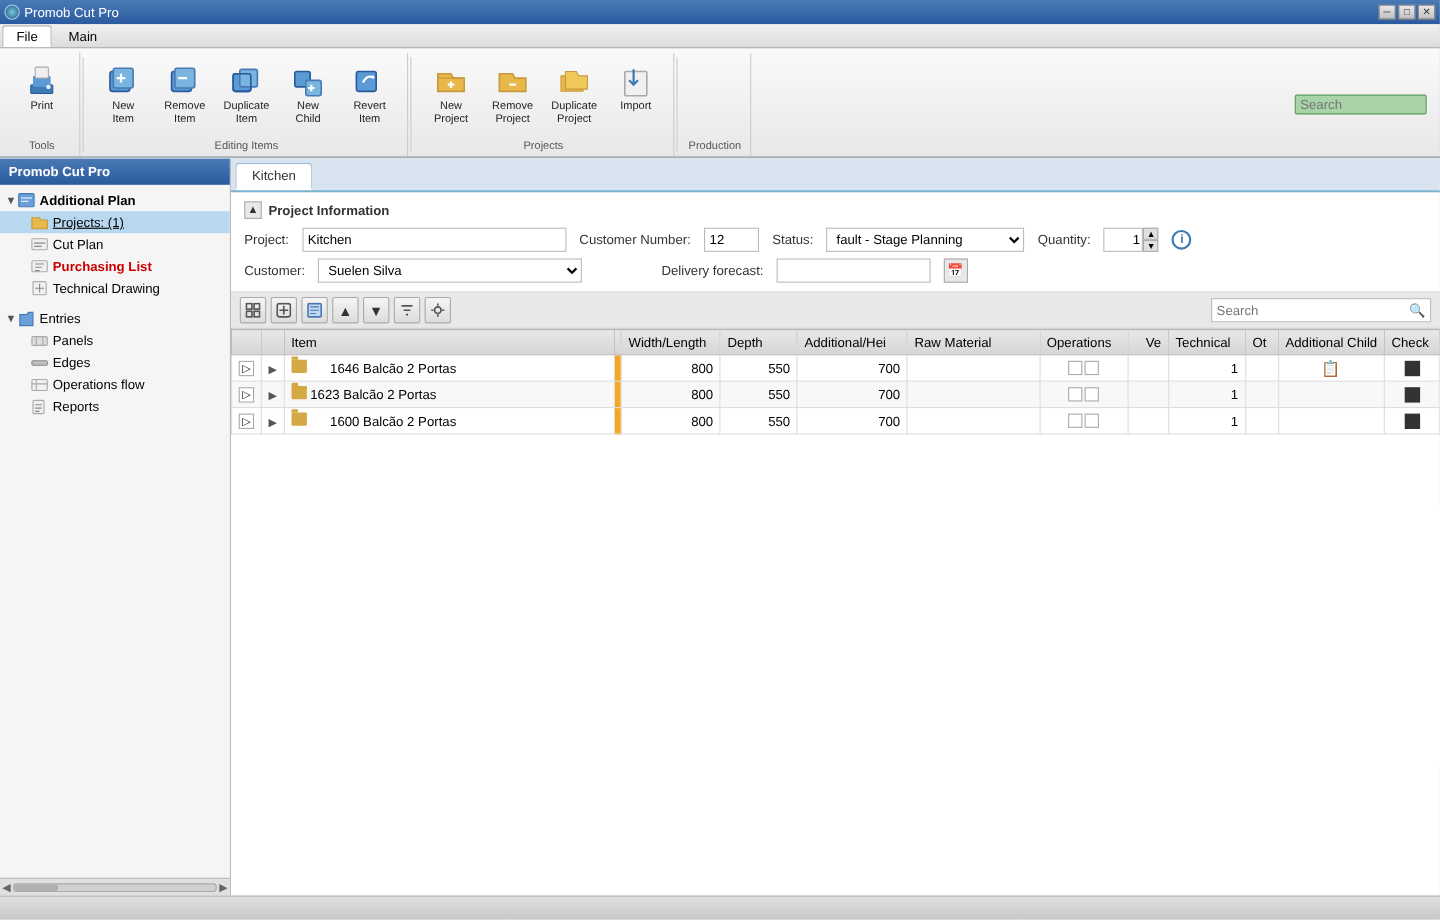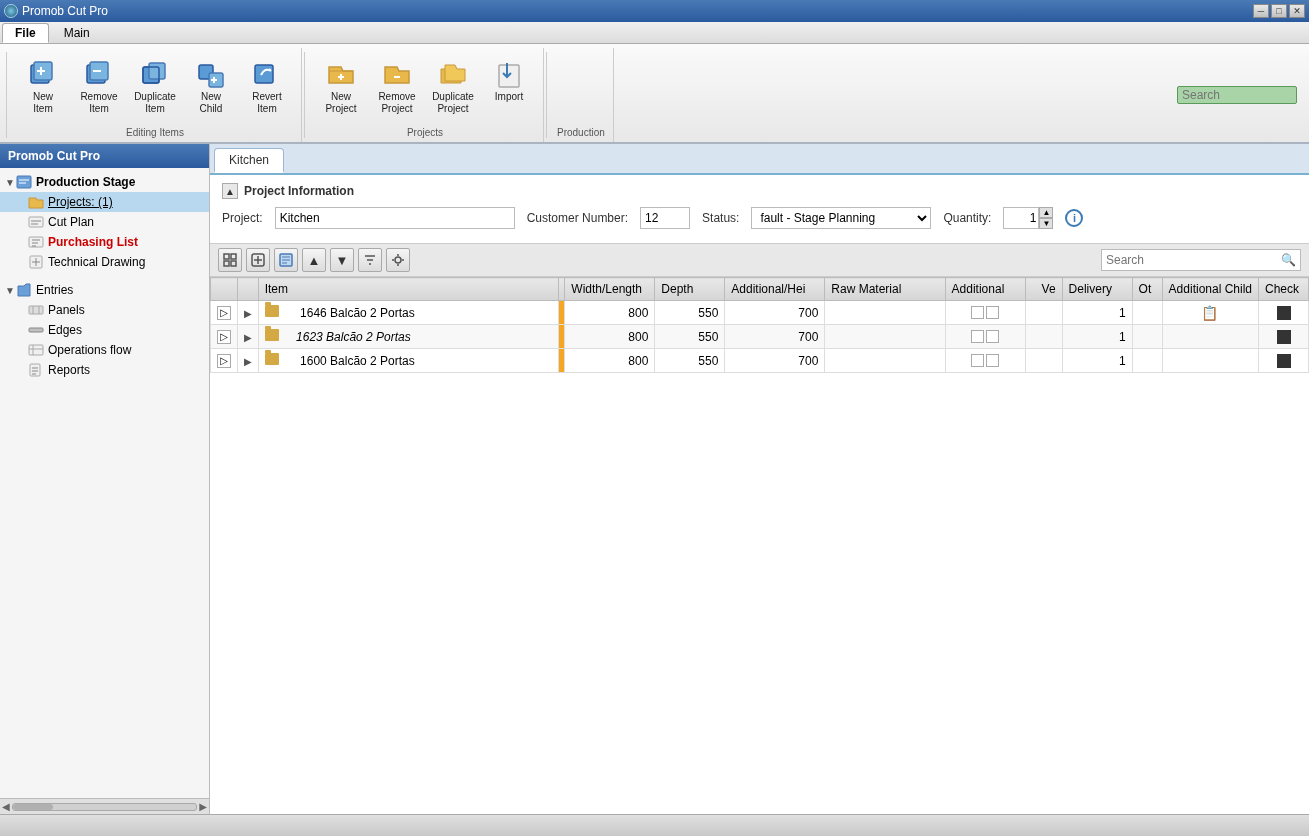--- a/index.html
+++ b/index.html
@@ -46,21 +46,21 @@
       padding: 2px 12px;
       font-size: 12px;
       cursor: pointer;
       border: 1px solid transparent;
       border-radius: 3px 3px 0 0;
     }
     .menu-tab.active {
       background: white;
       border: 1px solid #aaa;
       border-bottom: 1px solid white;
-      font-weight: bold;
+      font-weight: normal;
     }
 
     
     .ribbon {
       background: linear-gradient(to bottom, #fafafa, #e8e8e8);
       border-bottom: 2px solid #aab4c0;
       display: flex;
       align-items: stretch;
       padding: 4px 4px 0 4px;
       gap: 0;
@@ -454,20 +454,36 @@
   </div>
 </div>
 
 <div class="menu-bar">
   <div class="menu-tab active">File</div>
   <div class="menu-tab">Main</div>
 </div>
 
 <div class="ribbon">
 
+  <div class="ribbon-group">
+    <div class="ribbon-buttons">
+      <div class="ribbon-btn">
+        <div class="ribbon-btn-icon">
+          <svg width="32" height="32" viewBox="0 0 32 32">
+            <rect x="6" y="20" width="20" height="8" rx="1" fill="#3a7ab5" stroke="#2a5a9e" stroke-width="1"></rect>
+            <rect x="8" y="12" width="16" height="10" rx="1" fill="#5a9ad5"></rect>
+            <rect x="10" y="4" width="12" height="10" rx="1" fill="#f0f0f0" stroke="#aaa" stroke-width="1"></rect>
+            <circle cx="22" cy="22" r="2" fill="#f0f0f0"></circle>
+          </svg>
+        </div>
+        <div class="ribbon-btn-label">Print</div>
+      </div>
+    </div>
+    <div class="ribbon-group-label">Tools</div>
+  </div>
 
   <div class="ribbon-divider"></div>
 
   <div class="ribbon-group">
     <div class="ribbon-buttons">
 
       <div class="ribbon-btn">
         <div class="ribbon-btn-icon">
           <svg width="32" height="32" viewBox="0 0 32 32">
             <rect x="4" y="8" width="18" height="18" rx="2" fill="#5a9ad5" stroke="#2a5a9e" stroke-width="1.5"></rect>
@@ -599,21 +615,21 @@
 
       <div class="tree-item">
         <span class="tree-arrow">▼</span>
         <span class="tree-icon">
           <svg width="16" height="16" viewBox="0 0 16 16">
             <rect x="1" y="2" width="14" height="12" rx="1" fill="#6a9fd8" stroke="#4a7ab5" stroke-width="1"></rect>
             <line x1="3" y1="6" x2="13" y2="6" stroke="white" stroke-width="1"></line>
             <line x1="3" y1="9" x2="10" y2="9" stroke="white" stroke-width="1"></line>
           </svg>
         </span>
-        <span class="tree-label bold">Production Stage</span>
+        <span class="tree-label bold">Additional Plan</span>
       </div>
 
       <div class="tree-item tree-indent-1 selected">
         <span class="tree-arrow"></span>
         <span class="tree-icon">
           <svg width="16" height="16" viewBox="0 0 16 16">
             <path d="M1 6 L1 14 L15 14 L15 6 L9 6 L8 4 L1 4 Z" fill="#e8b84b" stroke="#c8983b" stroke-width="1"></path>
           </svg>
         </span>
         <span class="tree-label">Projects: (1)</span>
@@ -754,20 +770,32 @@
         <div class="qty-spinner">
           <input class="qty-input" type="text" value="1" style="">
           <div class="qty-btns">
             <div class="qty-btn">▲</div>
             <div class="qty-btn">▼</div>
           </div>
         </div>
         <div class="info-icon">i</div>
       </div>
 
+      <div class="project-row-2">
+        <span class="field-label">Customer:</span>
+        <div style="position:relative;display:inline-block;">
+          <select class="field-select-customer">
+            <option>Suelen Silva</option>
+          </select>
+        </div>
+
+        <span class="field-label" style="margin-left:60px;">Delivery forecast:</span>
+        <input class="field-date" type="text" style="">
+        <div class="date-btn">📅</div>
+      </div>
 
     </div>
 
     <div class="table-toolbar">
       <div class="toolbar-btn" title="Grid view">
         <svg width="14" height="14" viewBox="0 0 14 14">
           <rect x="1" y="1" width="5" height="5" fill="none" stroke="#555" stroke-width="1.5"></rect>
           <rect x="8" y="1" width="5" height="5" fill="none" stroke="#555" stroke-width="1.5"></rect>
           <rect x="1" y="8" width="5" height="5" fill="none" stroke="#555" stroke-width="1.5"></rect>
           <rect x="8" y="8" width="5" height="5" fill="none" stroke="#555" stroke-width="1.5"></rect>
@@ -818,23 +846,23 @@
         <thead>
           <tr>
             <th style="width:20px;"></th>
             <th style="width:20px;"></th>
             <th style="min-width:250px;">Item</th>
             <th style="width:6px;padding:0;"></th>
             <th style="width:90px;">Width/Length</th>
             <th style="width:70px;">Depth</th>
             <th style="width:100px;">Additional/Hei</th>
             <th style="min-width:100px;">Raw Material</th>
-            <th style="width:80px;">Additional</th>
+            <th style="width:80px;">Operations</th>
             <th style="width:30px;padding-left:16px;">Ve</th>
-            <th style="width:70px;">Delivery</th>
+            <th style="width:70px;">Technical</th>
             <th style="width:30px;">Ot</th>
             <th style="width:90px;">Additional Child</th>
             <th style="width:50px;">Check</th>
           </tr>
         </thead>
         <tbody>
 
           <tr>
             <td style="text-align:center;">
               <div class="row-expand">▷</div>
@@ -870,21 +898,21 @@
 
           <tr>
             <td style="text-align:center;">
               <div class="row-expand">▷</div>
             </td>
             <td style="text-align:center;">
               <span style="color:#555;font-size:10px;">▶</span>
             </td>
             <td>
               <span class="folder-icon"></span>
-              <span style="margin-left:14px;font-style:italic;">1623 Balcão 2 Portas</span>
+              <span style="margin-left:0;">1623 Balcão 2 Portas</span>
             </td>
             <td style="background:#f5a623;padding:0;width:4px;"></td>
             <td class="number">800</td>
             <td class="number">550</td>
             <td class="number">700</td>
             <td></td>
             <td>
               <div class="checkbox-cell">
                 <div class="cb"></div>
                 <div class="cb"></div>

